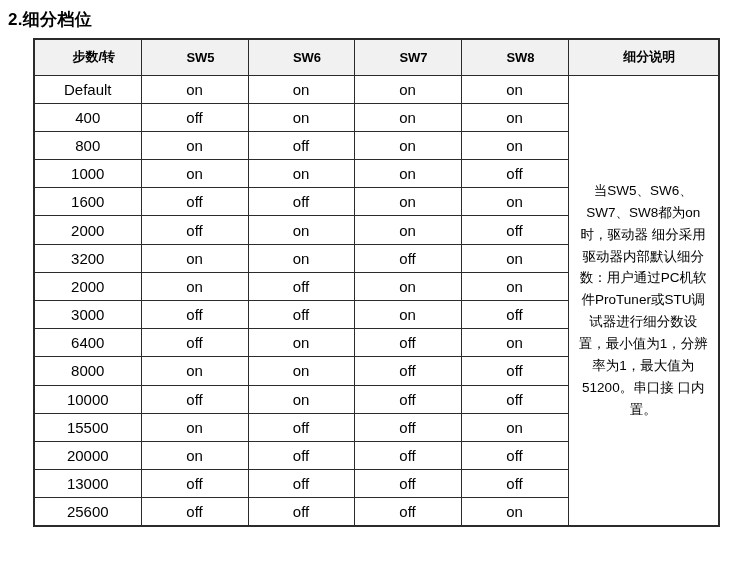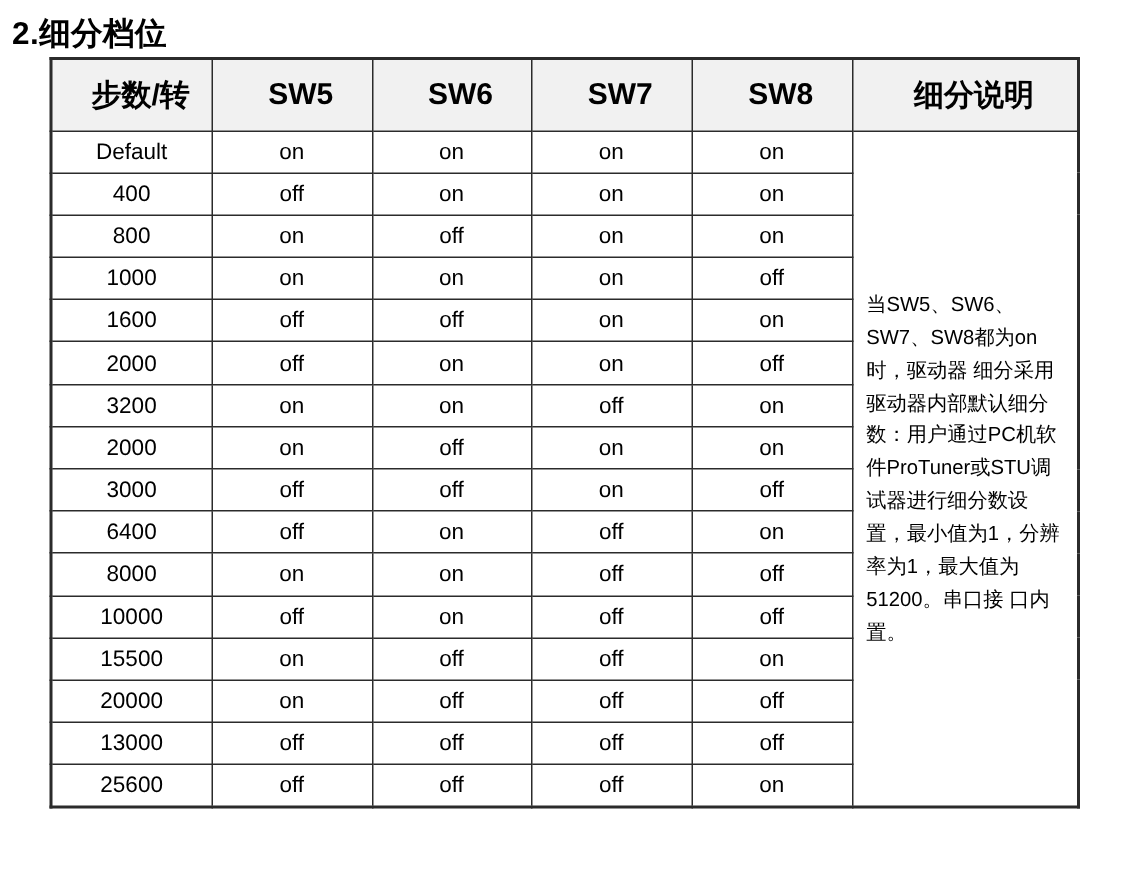--- a/index.html
+++ b/index.html
@@ -16,21 +16,21 @@
     background: var(--page-bg);
     color: var(--text);
     font-family: "Liberation Sans", sans-serif;
     position: relative;
     overflow: hidden;
   }
   .page-title {
     position: absolute;
     left: 8px;
     top: 8px;
-    font-size: 21px;
+    font-size: 17px;
     font-weight: bold;
     letter-spacing: 0.3px;
   }
   table.dip-table {
     position: absolute;
     left: 33px;
     top: 38px;
     border-collapse: collapse;
     table-layout: fixed;
     border: 2px solid var(--border);
@@ -38,32 +38,32 @@
   .dip-table th,
   .dip-table td {
     border: 1.5px solid var(--border);
     text-align: center;
     padding: 0;
     font-size: 15px;
     color: var(--text);
   }
   .dip-table th {
     background: var(--header-bg);
-    height: 48px;
-    font-size: 20px;
+    height: 36px;
+    font-size: 13px;
     font-weight: bold;
     padding-left: 12px;
   }
   .dip-table td {
     height: 28.2px;
     font-weight: normal;
   }
   .dip-table td.note-cell {
     font-size: 13.5px;
-    text-align: left;
+    text-align: center;
     vertical-align: middle;
     padding: 6px 9px;
     line-height: 1.62;
   }
 </style>
 </head>
 <body>
 
 <div class="page">
 

